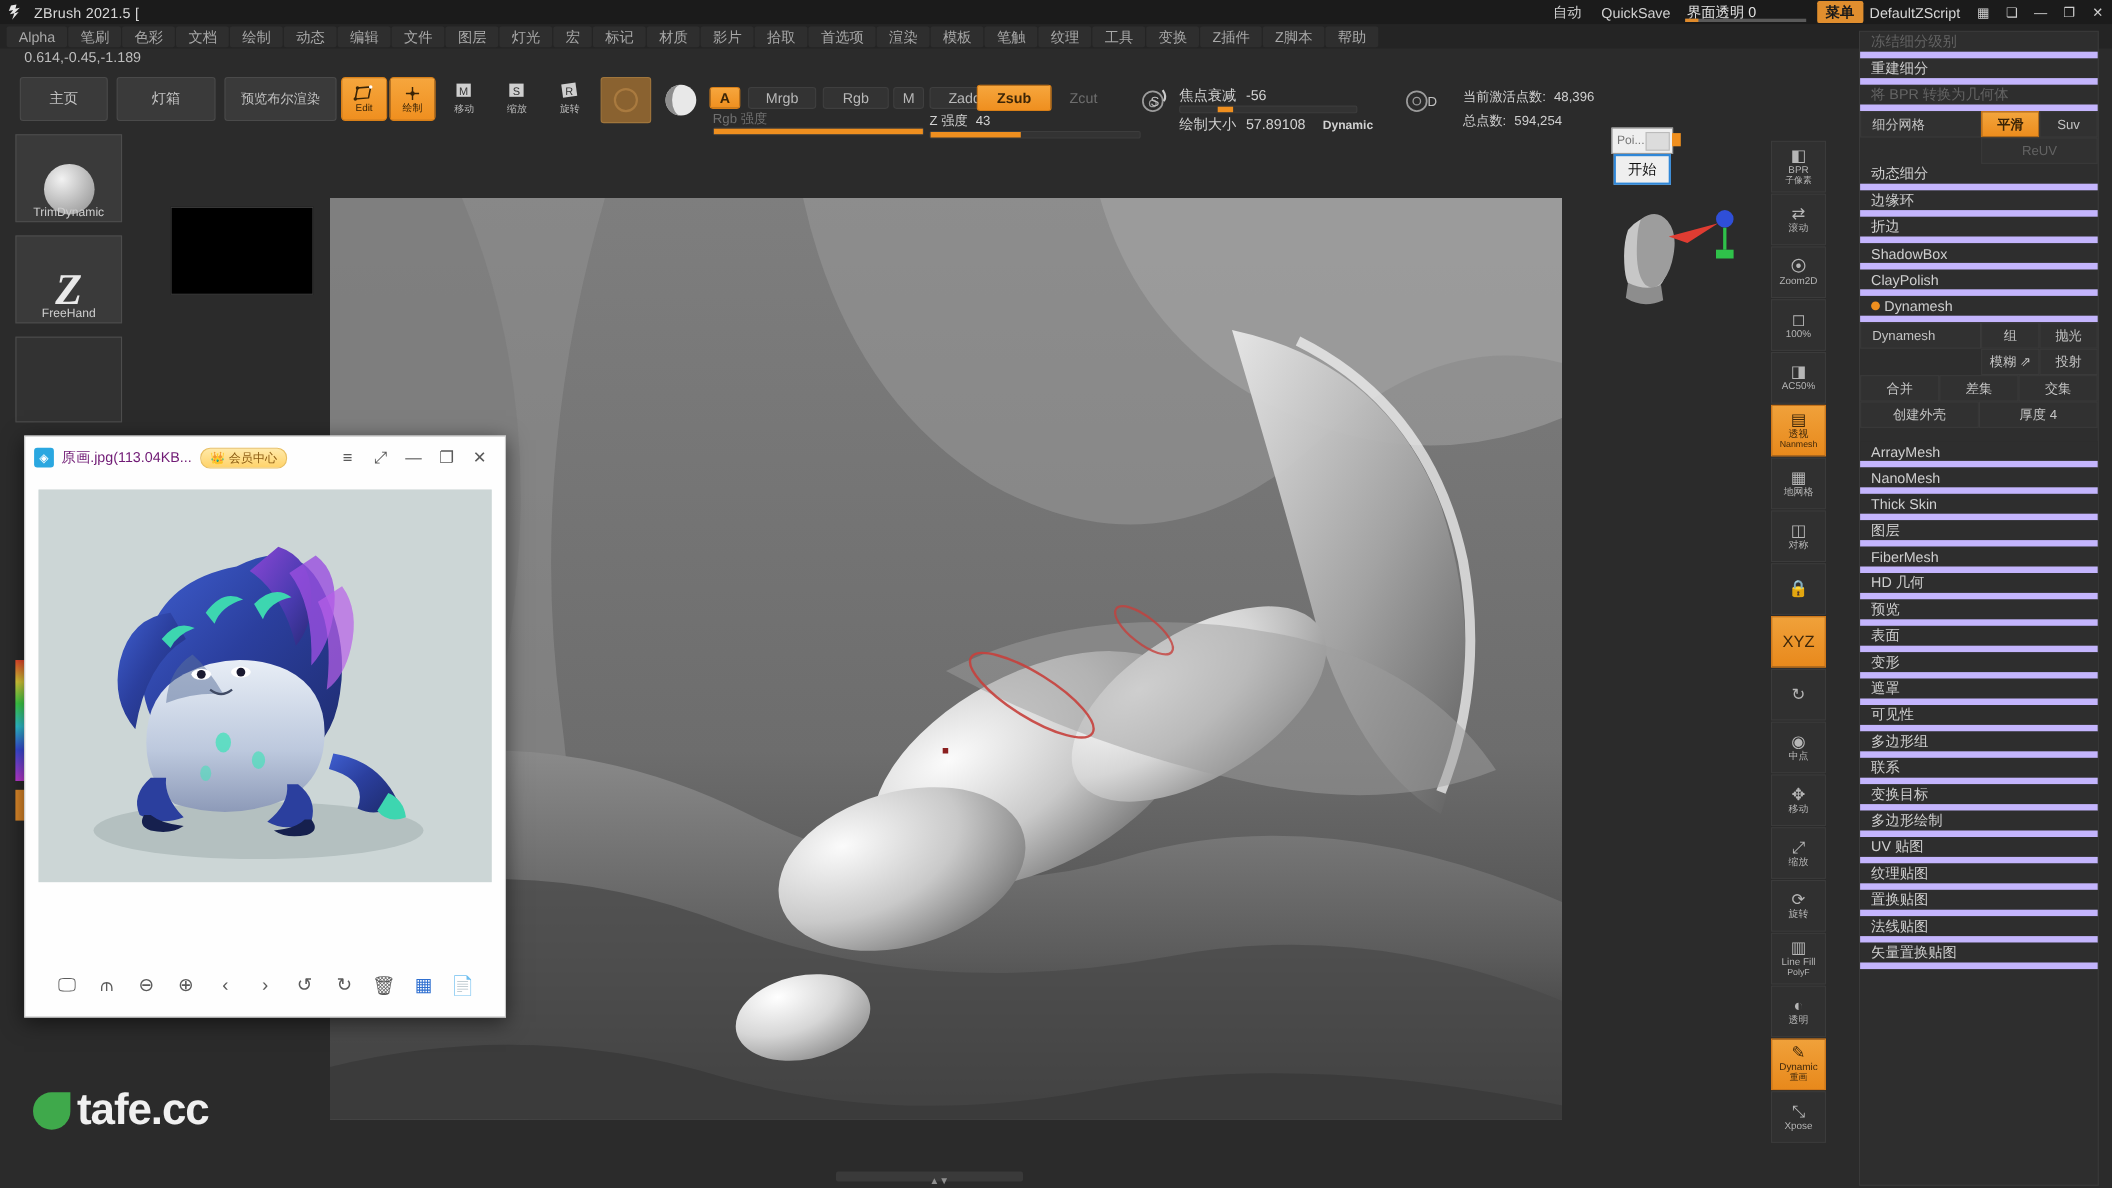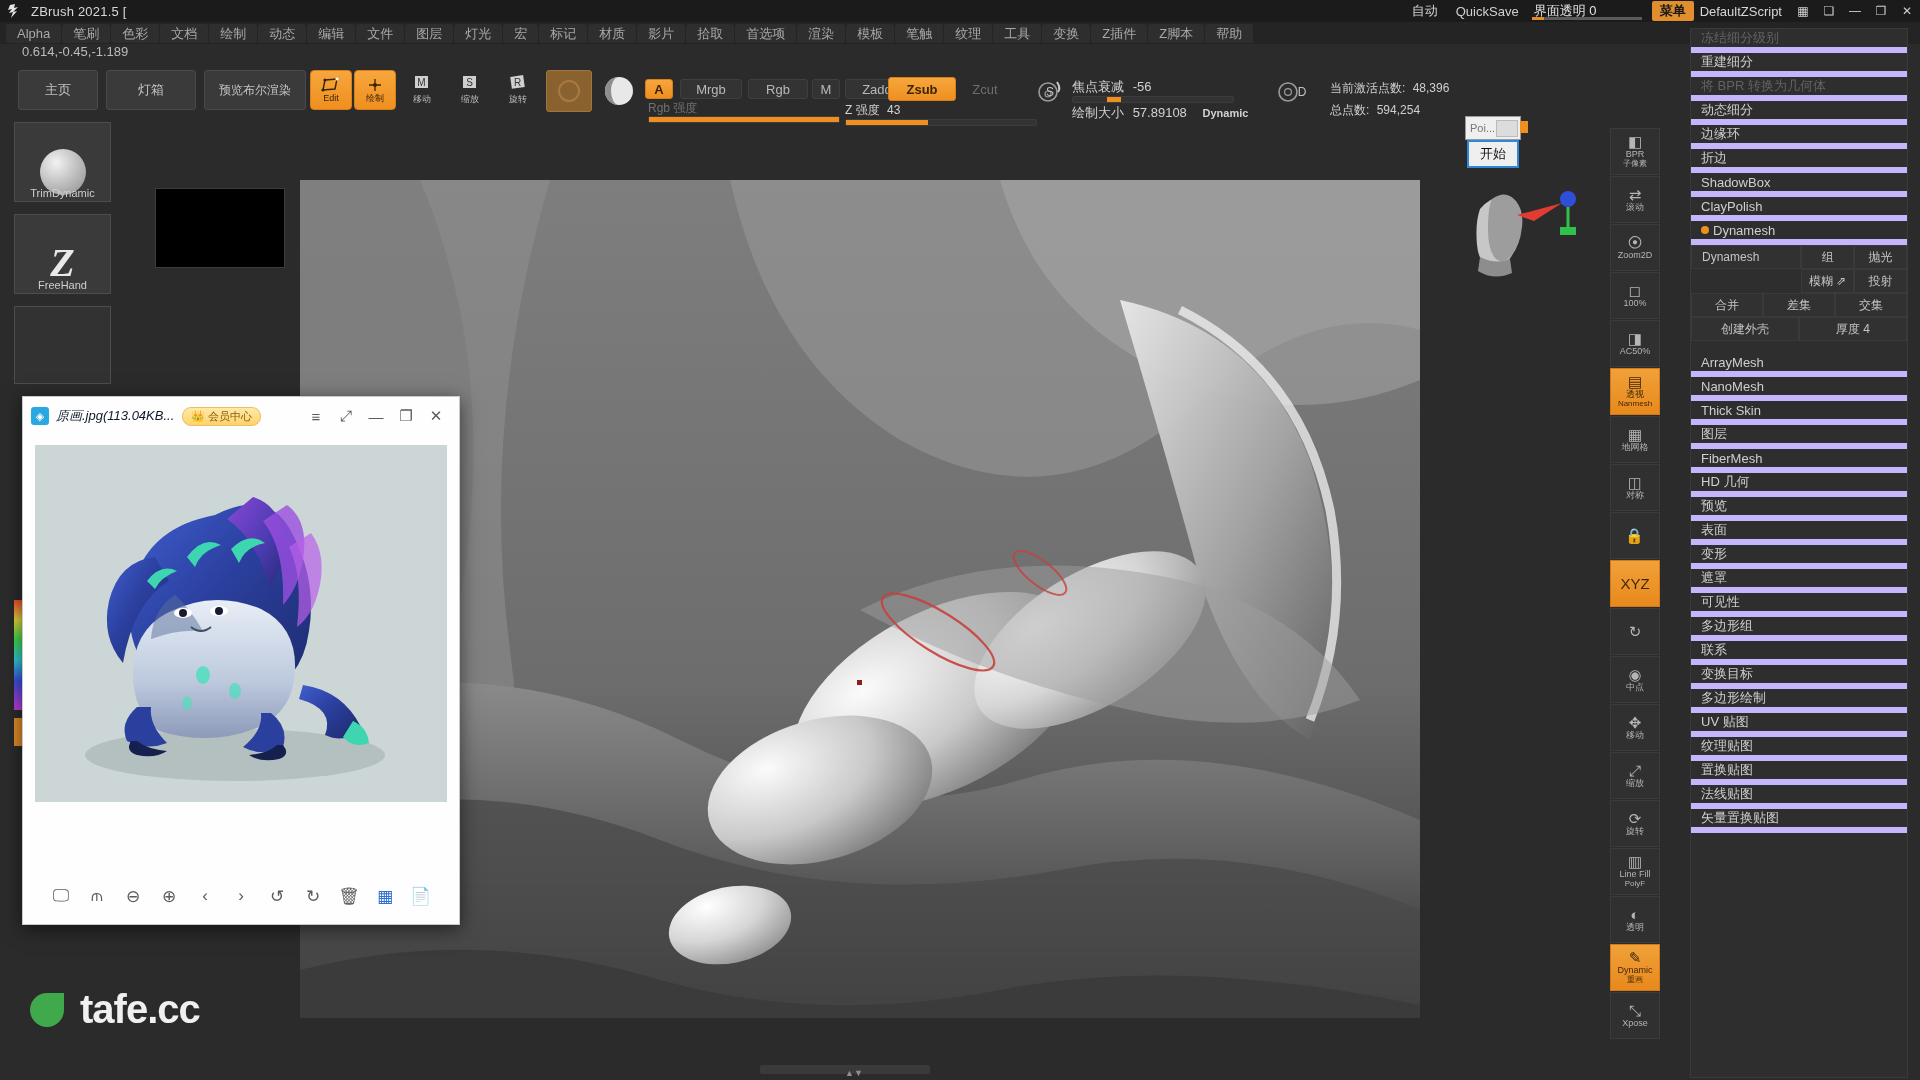--- a/index.html
+++ b/index.html
@@ -76,21 +76,21 @@
   .dot{width:8px;height:8px;border-radius:50%;background:#ef8f1f;margin-right:4px;flex:none;}
   .rslider{position:relative;height:22px;border-bottom:1px solid #3a3a3a;background:#313131;}
   .rslider .t{position:absolute;left:8px;top:3px;font-size:12px;color:#cfcfcf;}
   .rslider .f{position:absolute;left:0;bottom:0;height:3px;background:#ef8f1f;}
   .rlist .rrow{background:#2e2e2e;}
 
   
   .viewer{position:absolute;left:22px;top:396px;width:436px;height:527px;background:#fefefe;border:1px solid #c9c9c9;box-shadow:0 4px 18px rgba(0,0,0,.55);}
   .v-title{height:38px;display:flex;align-items:center;padding:0 8px;box-sizing:border-box;}
   .v-ico{width:18px;height:18px;border-radius:3px;background:#2aa7e0;color:#fff;font-size:11px;display:flex;align-items:center;justify-content:center;margin-right:7px;}
-  .v-name{font-size:13px;color:#0f172a;font-style:italic;}
+  .v-name{font-size:13px;color:#701a75;}
   .vip{margin-left:8px;background:linear-gradient(#ffe9a8,#ffd36a);border:1px solid #e8bf62;border-radius:9px;font-size:11px;color:#8a5a12;padding:1px 8px;display:flex;align-items:center;}
   .v-ctrls{margin-left:auto;display:flex;align-items:center;}
   .v-ctrls span{width:30px;height:26px;display:flex;align-items:center;justify-content:center;font-size:15px;color:#5a5a5a;}
   .v-img{position:absolute;left:12px;top:48px;width:412px;height:357px;background:#ccd6d6;overflow:hidden;}
   .v-bar{position:absolute;left:0;right:0;bottom:10px;height:36px;display:flex;align-items:center;justify-content:center;gap:14px;}
   .v-bar i{font-style:normal;font-size:17px;color:#5b5b5b;width:22px;text-align:center;}
   .v-bar .bl{color:#2f6fd0;}
   .v-bar .rd{color:#d8483a;}
 
   
@@ -98,21 +98,21 @@
   .poi .t{font-size:11px;color:#777;padding-left:4px;}
   .poi .sw{position:absolute;right:-8px;top:4px;width:8px;height:12px;background:#ef8f1f;}
   .poi .fld{position:absolute;right:2px;top:3px;width:20px;height:15px;background:#dcdcdc;border:1px solid #bbb;}
   .poi-go{position:absolute;left:1467px;top:140px;width:48px;height:24px;background:#efefef;border:2px solid #2f87d8;
           display:flex;align-items:center;justify-content:center;font-size:13px;color:#111;}
 
   
   .nav{position:absolute;left:1462px;top:175px;width:120px;height:115px;}
   .wm{position:absolute;left:30px;bottom:48px;display:flex;align-items:center;}
   .wm .leaf{width:34px;height:34px;border-radius:50% 0 50% 50%;background:#3fa94b;}
-  .wm .txt{font-size:40px;color:#f0f0f0;font-weight:bold;margin-left:16px;letter-spacing:-1px;}
+  .wm .txt{font-size:40px;color:#f0f0f0;font-weight:bold;margin-left:6px;letter-spacing:-1px;}
 
   .scroll-h{position:absolute;left:760px;bottom:6px;width:170px;height:9px;background:#3a3a3a;border-radius:2px;}
   .scroll-mark{position:absolute;left:845px;bottom:2px;font-size:9px;color:#8f8f8f;}
 </style>
 </head>
 <body>
 
 <div class="app">
 
   <div class="titlebar">
@@ -437,20 +437,28 @@
     <div id="rrows">
         <div class="rrow dis">
           <span>冻结细分级别</span>
         </div>
         <div class="rrow">
           <span>重建细分</span>
         </div>
         <div class="rrow dis">
           <span>将 BPR 转换为几何体</span>
         </div>
+        <div class="rsub">
+          <div class="rcell" style="flex: 1.3 1 0%; justify-content: flex-start; padding-left: 10px;">细分网格</div>
+          <div style="flex: 1.4 1 0%; display: flex; flex-wrap: wrap;">
+            <div class="rcell on" style="flex: 1 1 45%; height: 24px;">平滑</div>
+            <div class="rcell" style="flex: 1 1 45%; height: 24px;">Suv</div>
+            <div class="rcell dis" style="flex: 1 1 45%; height: 24px;">ReUV</div>
+          </div>
+        </div>
         <div class="rrow">
           <span>动态细分</span>
         </div>
         <div class="rrow">
           <span>边缘环</span>
         </div>
         <div class="rrow">
           <span>折边</span>
         </div>
         <div class="rrow">

